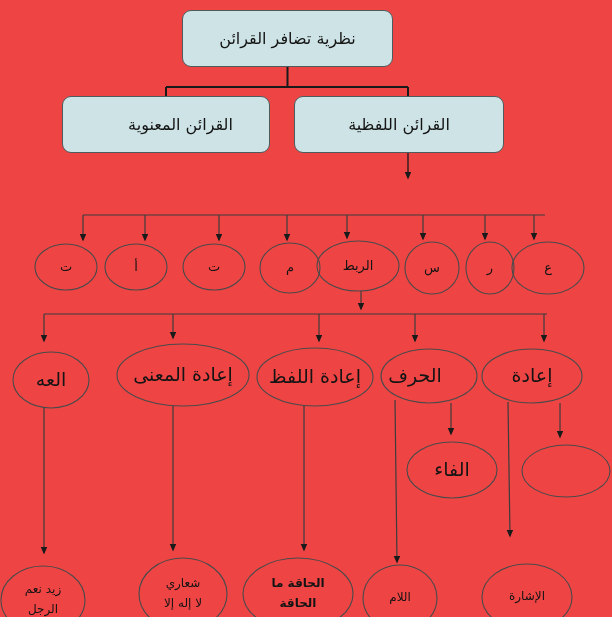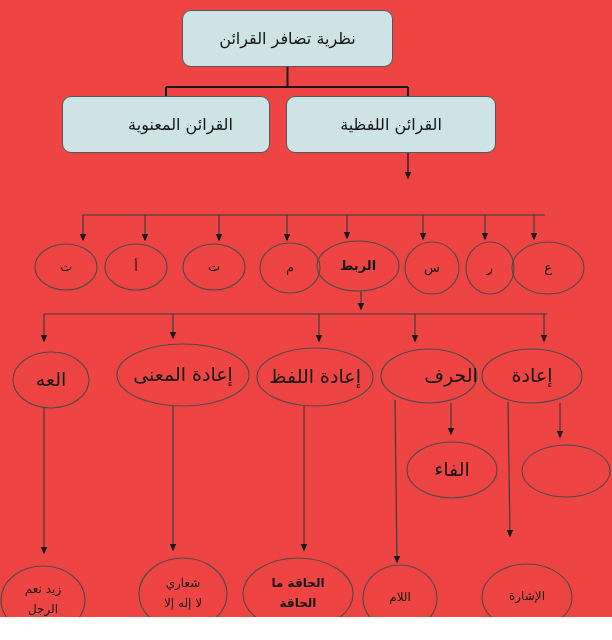--- a/index.html
+++ b/index.html
@@ -98,35 +98,35 @@
       <ellipse cx="43" cy="600" rx="42" ry="34"></ellipse>
       <ellipse cx="183" cy="594" rx="44" ry="36"></ellipse>
       <ellipse cx="298" cy="594" rx="55" ry="36"></ellipse>
       <ellipse cx="400" cy="598" rx="37" ry="33"></ellipse>
       <ellipse cx="527" cy="597" rx="45" ry="33"></ellipse>
     </g>
   </svg>
 
   <div class="box" style="left:182px;top:10px;width:211px;height:57px;" dir="rtl">نظرية تضافر القرائن</div>
   <div class="box" style="left:62px;top:96px;width:208px;height:57px;padding-left:29px;" dir="rtl">القرائن المعنوية</div>
-  <div class="box" style="left:286px;top:96px;width:210px;height:57px;" dir="rtl">القرائن اللفظية</div>
+  <div class="box" style="left:294px;top:96px;width:210px;height:57px;" dir="rtl">القرائن اللفظية</div>
 
   <div class="node-label letter" style="left:35px;top:244px;width:62px;height:46px;" dir="rtl">ت</div>
   <div class="node-label letter" style="left:105px;top:244px;width:62px;height:46px;" dir="rtl">أ</div>
   <div class="node-label letter" style="left:183px;top:244px;width:62px;height:46px;" dir="rtl">ت</div>
   <div class="node-label letter" style="left:260px;top:243px;width:60px;height:50px;" dir="rtl">م</div>
-  <div class="node-label letter" style="left:317px;top:241px;width:82px;height:50px;font-weight:bold;" dir="rtl">الربط</div>
+  <div class="node-label letter" style="left:317px;top:241px;width:82px;height:50px;" dir="rtl">الربط</div>
   <div class="node-label letter" style="left:405px;top:242px;width:54px;height:52px;" dir="rtl">س</div>
   <div class="node-label letter" style="left:466px;top:242px;width:48px;height:52px;" dir="rtl">ر</div>
   <div class="node-label letter" style="left:512px;top:242px;width:72px;height:52px;" dir="rtl">ع</div>
 
   <div class="node-label" style="left:13px;top:352px;width:76px;height:56px;" dir="rtl">العه</div>
   <div class="node-label" style="left:117px;top:344px;width:132px;height:62px;" dir="rtl">إعادة المعنى</div>
   <div class="node-label" style="left:257px;top:348px;width:116px;height:58px;" dir="rtl">إعادة اللفظ</div>
-  <div class="node-label" style="left:403px;top:349px;width:96px;height:54px;" dir="rtl">الحرف</div>
+  <div class="node-label" style="left:367px;top:349px;width:96px;height:54px;" dir="rtl">الحرف</div>
   <div class="node-label" style="left:482px;top:349px;width:100px;height:54px;" dir="rtl">إعادة</div>
 
   <div class="node-label" style="left:407px;top:442px;width:90px;height:56px;" dir="rtl">الفاء</div>
 
   <div class="node-label example" style="left:1px;top:566px;width:84px;height:68px;" dir="rtl">زيد نعم
 الرجل</div>
   <div class="node-label example" style="left:139px;top:558px;width:88px;height:72px;" dir="rtl">شعاري
 لا إله إلا</div>
   <div class="node-label example" style="left:243px;top:558px;width:110px;height:72px;font-weight:bold;" dir="rtl">الحاقة ما
 الحاقة</div>

